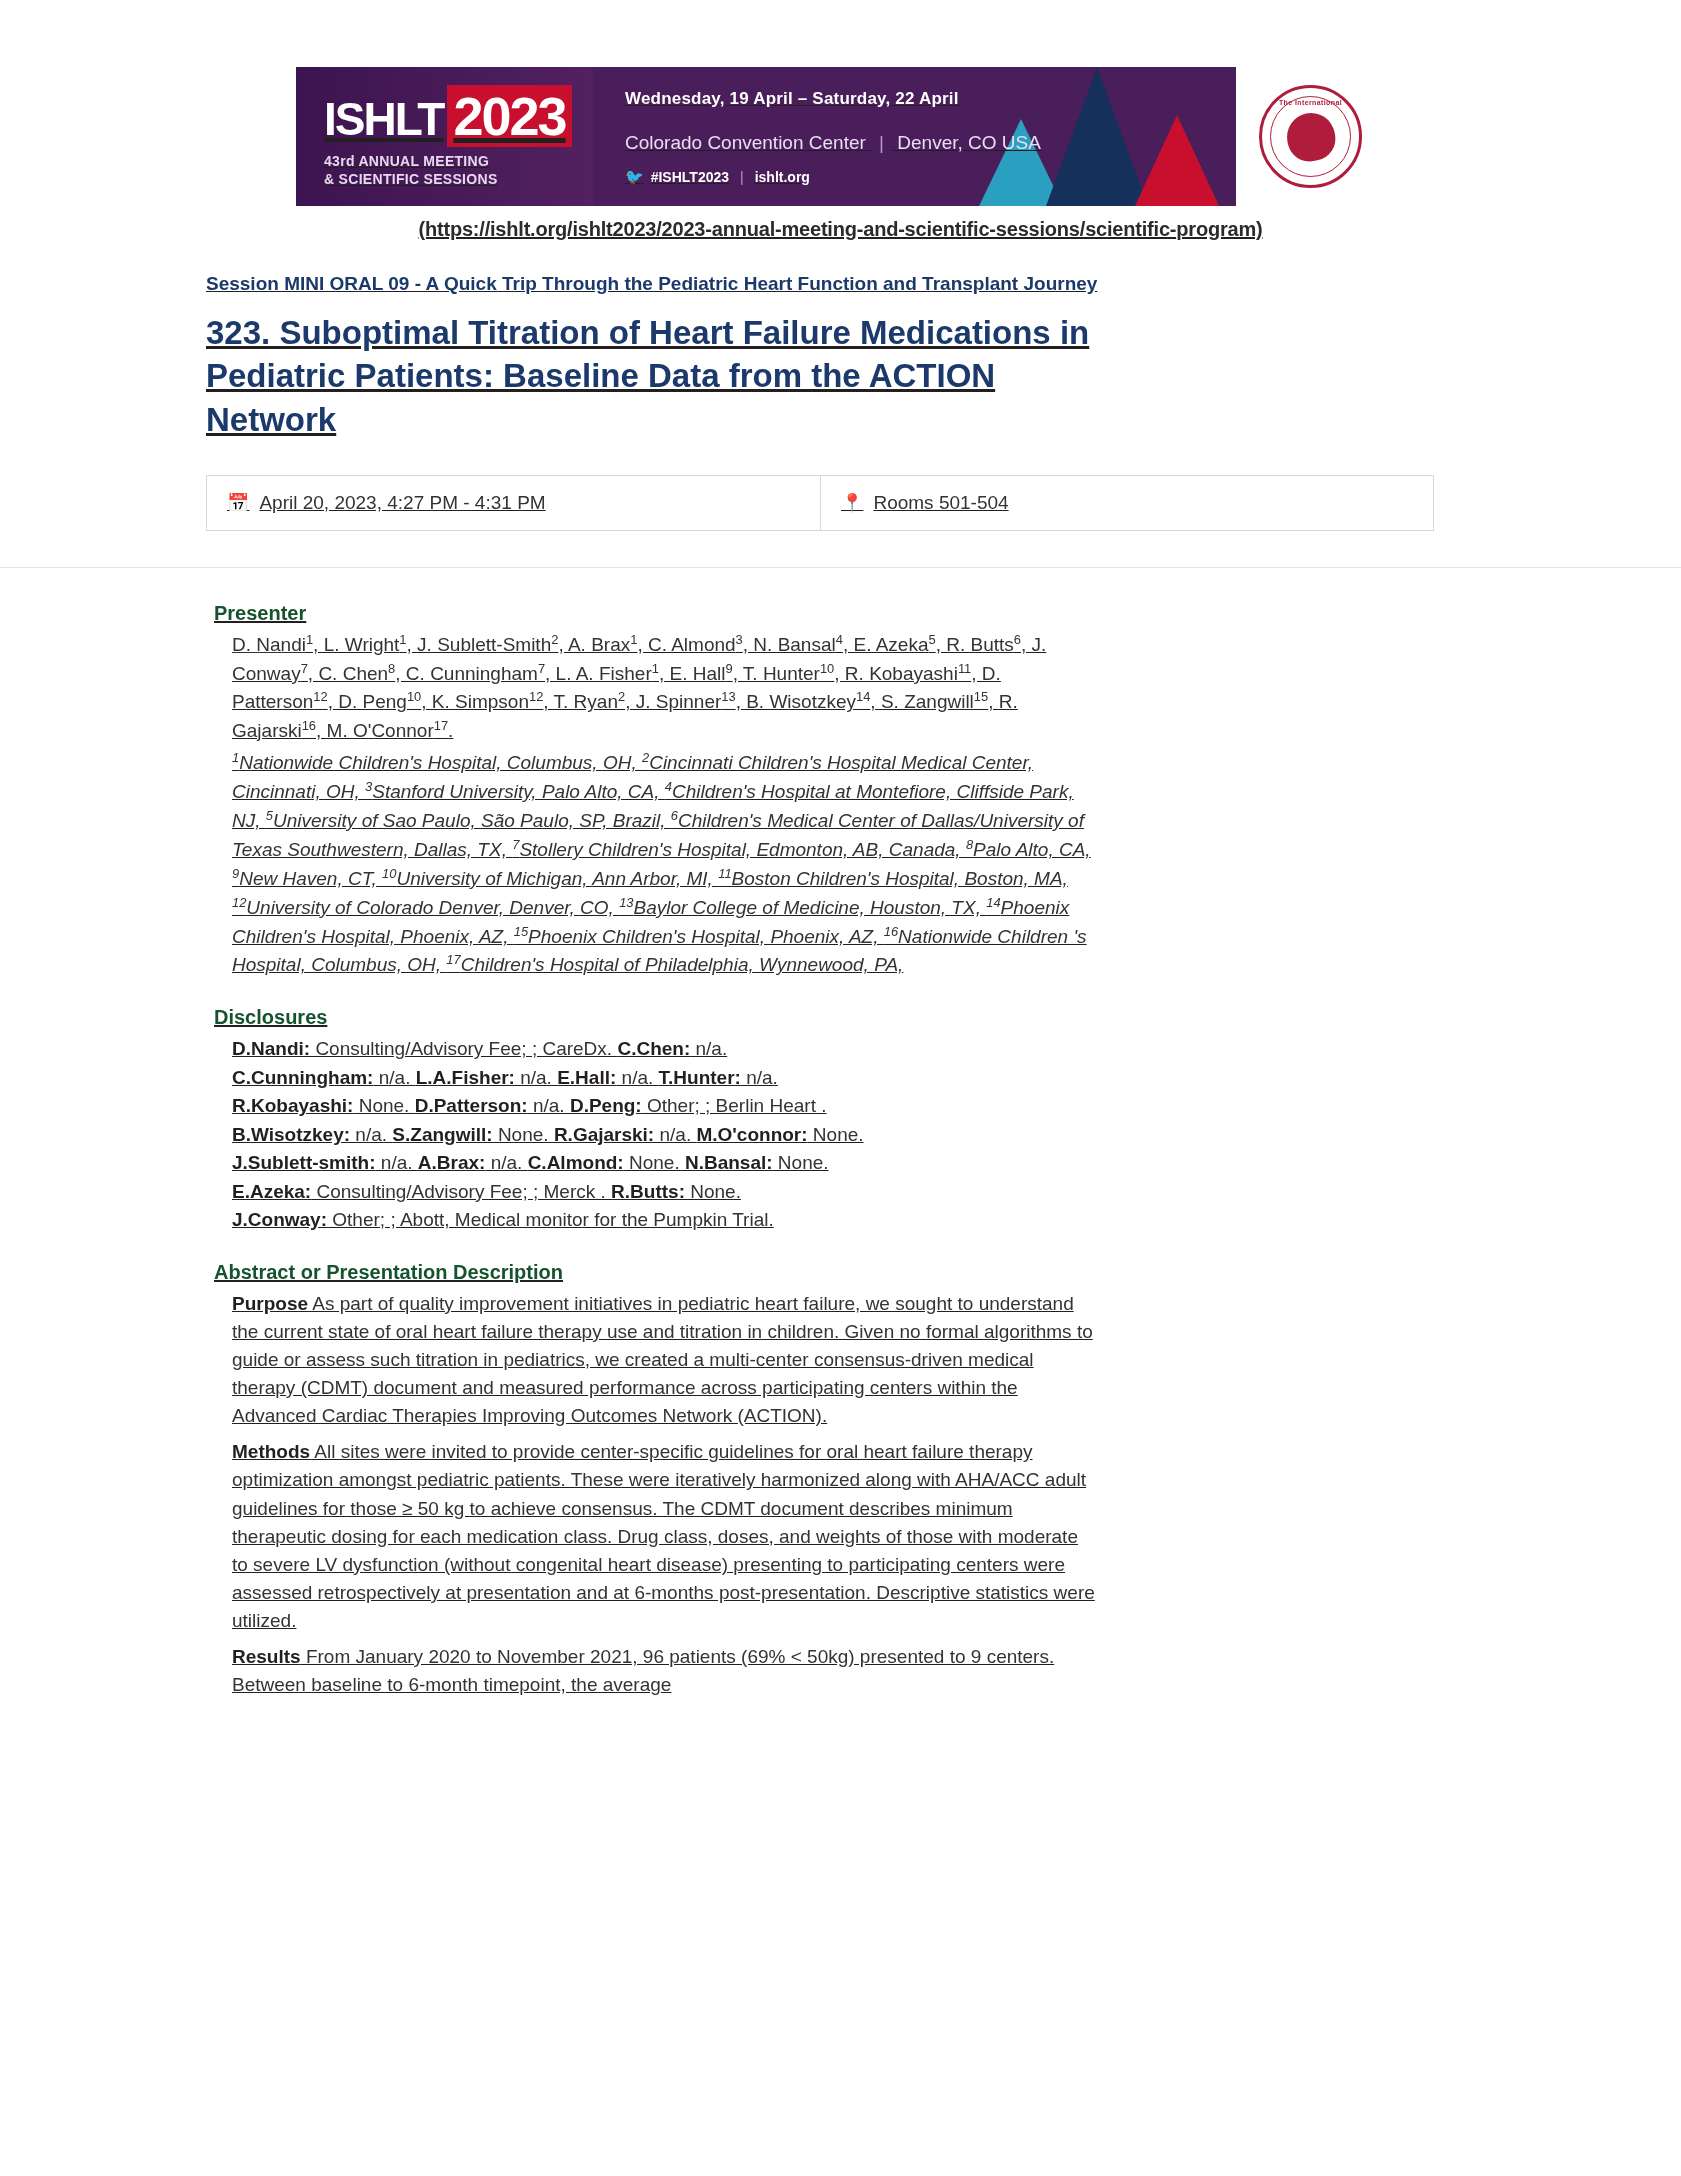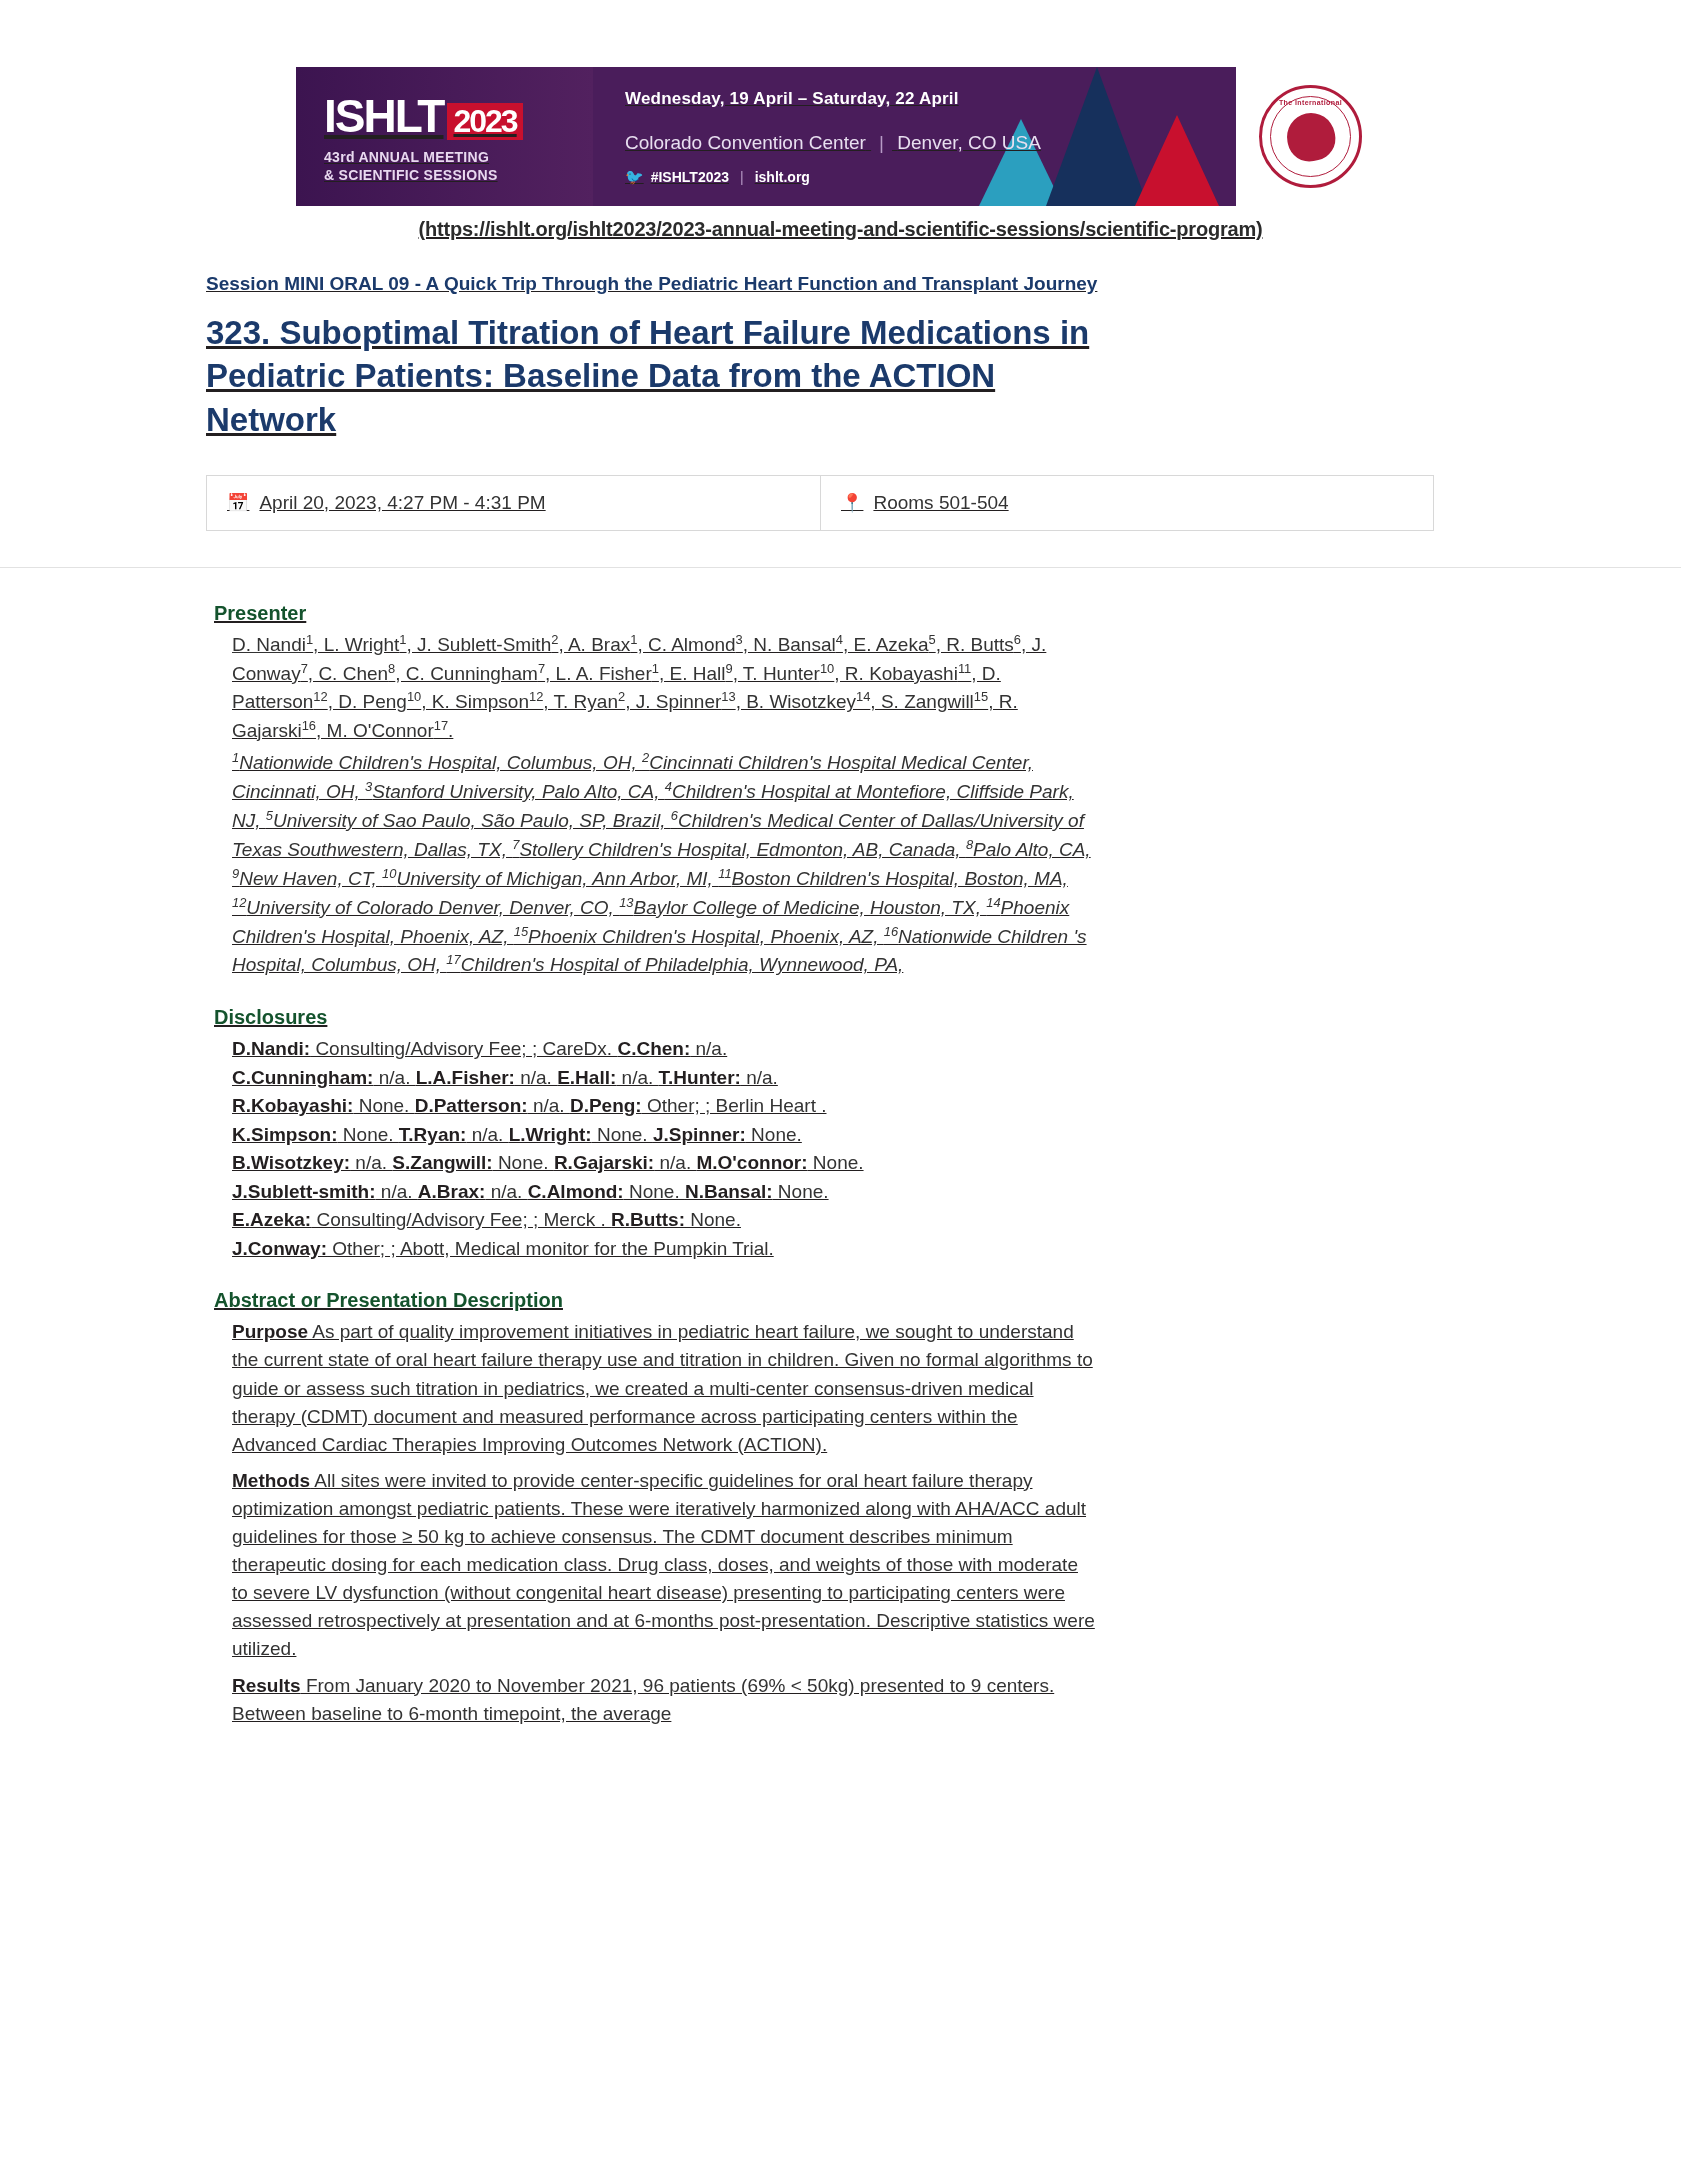--- a/index.html
+++ b/index.html
@@ -52,21 +52,21 @@
     letter-spacing: -1px;
   }
   .ishlt-logo .ishlt {
     color: #ffffff;
     font-size: 46px;
     font-weight: bold;
     letter-spacing: -2px;
   }
   .ishlt-logo .year {
     color: #ffffff;
-    font-size: 32px;
+    font-size: 54px;
     font-weight: bold;
     background: #c8102e;
     padding: 0 6px;
     margin-left: 4px;
     letter-spacing: -2px;
   }
   .ishlt-sub {
     margin-top: 6px;
     color: #e9d9f0;
     font-size: 14px;
@@ -381,21 +381,20 @@
       <div class="indent">
         <div class="authors" id="authors-line"><u>D. Nandi</u><sup>1</sup>, L. Wright<sup>1</sup>, J. Sublett-Smith<sup>2</sup>, A. Brax<sup>1</sup>, C. Almond<sup>3</sup>, N. Bansal<sup>4</sup>, E. Azeka<sup>5</sup>, R. Butts<sup>6</sup>, J. Conway<sup>7</sup>, C. Chen<sup>8</sup>, C. Cunningham<sup>7</sup>, L. A. Fisher<sup>1</sup>, E. Hall<sup>9</sup>, T. Hunter<sup>10</sup>, R. Kobayashi<sup>11</sup>, D. Patterson<sup>12</sup>, D. Peng<sup>10</sup>, K. Simpson<sup>12</sup>, T. Ryan<sup>2</sup>, J. Spinner<sup>13</sup>, B. Wisotzkey<sup>14</sup>, S. Zangwill<sup>15</sup>, R. Gajarski<sup>16</sup>, M. O'Connor<sup>17</sup>.</div>
         <div class="affils" id="affils-line"><sup>1</sup>Nationwide Children's Hospital, Columbus, OH, <sup>2</sup>Cincinnati Children's Hospital Medical Center, Cincinnati, OH, <sup>3</sup>Stanford University, Palo Alto, CA, <sup>4</sup>Children's Hospital at Montefiore, Cliffside Park, NJ, <sup>5</sup>University of Sao Paulo, São Paulo, SP, Brazil, <sup>6</sup>Children's Medical Center of Dallas/University of Texas Southwestern, Dallas, TX, <sup>7</sup>Stollery Children's Hospital, Edmonton, AB, Canada, <sup>8</sup>Palo Alto, CA, <sup>9</sup>New Haven, CT, <sup>10</sup>University of Michigan, Ann Arbor, MI, <sup>11</sup>Boston Children's Hospital, Boston, MA, <sup>12</sup>University of Colorado Denver, Denver, CO, <sup>13</sup>Baylor College of Medicine, Houston, TX, <sup>14</sup>Phoenix Children's Hospital, Phoenix, AZ, <sup>15</sup>Phoenix Children's Hospital, Phoenix, AZ, <sup>16</sup>Nationwide Children 's Hospital, Columbus, OH, <sup>17</sup>Children's Hospital of Philadelphia, Wynnewood, PA,</div>
       </div>
 
       <h3 class="sec gap">Disclosures</h3>
       <div class="indent" id="disclosures-block">
           <div class="disclosure-line"><b>D.Nandi:</b> Consulting/Advisory Fee; ; CareDx. <b>C.Chen:</b> n/a.</div>
           <div class="disclosure-line"><b>C.Cunningham:</b> n/a. <b>L.A.Fisher:</b> n/a. <b>E.Hall:</b> n/a. <b>T.Hunter:</b> n/a.</div>
           <div class="disclosure-line"><b>R.Kobayashi:</b> None. <b>D.Patterson:</b> n/a. <b>D.Peng:</b> Other; ; Berlin Heart .</div>
-          <div class="disclosure-line"><b>K.Simpson:</b> None. <b>T.Ryan:</b> n/a. <b>L.Wright:</b> None. <b>J.Spinner:</b> None.</div>
           <div class="disclosure-line"><b>B.Wisotzkey:</b> n/a. <b>S.Zangwill:</b> None. <b>R.Gajarski:</b> n/a. <b>M.O'connor:</b> None.</div>
           <div class="disclosure-line"><b>J.Sublett-smith:</b> n/a. <b>A.Brax:</b> n/a. <b>C.Almond:</b> None. <b>N.Bansal:</b> None.</div>
           <div class="disclosure-line"><b>E.Azeka:</b> Consulting/Advisory Fee; ; Merck
  . <b>R.Butts:</b> None.</div>
           <div class="disclosure-line"><b>J.Conway:</b> Other; ; Abott, Medical monitor for the Pumpkin Trial.</div>
         </div>
 
       <h3 class="sec gap">Abstract or Presentation Description</h3>
       <div class="indent" id="abstract-block">
           <div class="para"><b>Purpose</b> As part of quality improvement initiatives in pediatric heart failure, we sought to understand the current state of oral heart failure therapy use and titration in children. Given no formal algorithms to guide or assess such titration in pediatrics, we created a multi-center consensus-driven medical therapy (CDMT) document and measured performance across participating centers within the Advanced Cardiac Therapies Improving Outcomes Network (ACTION).</div>

